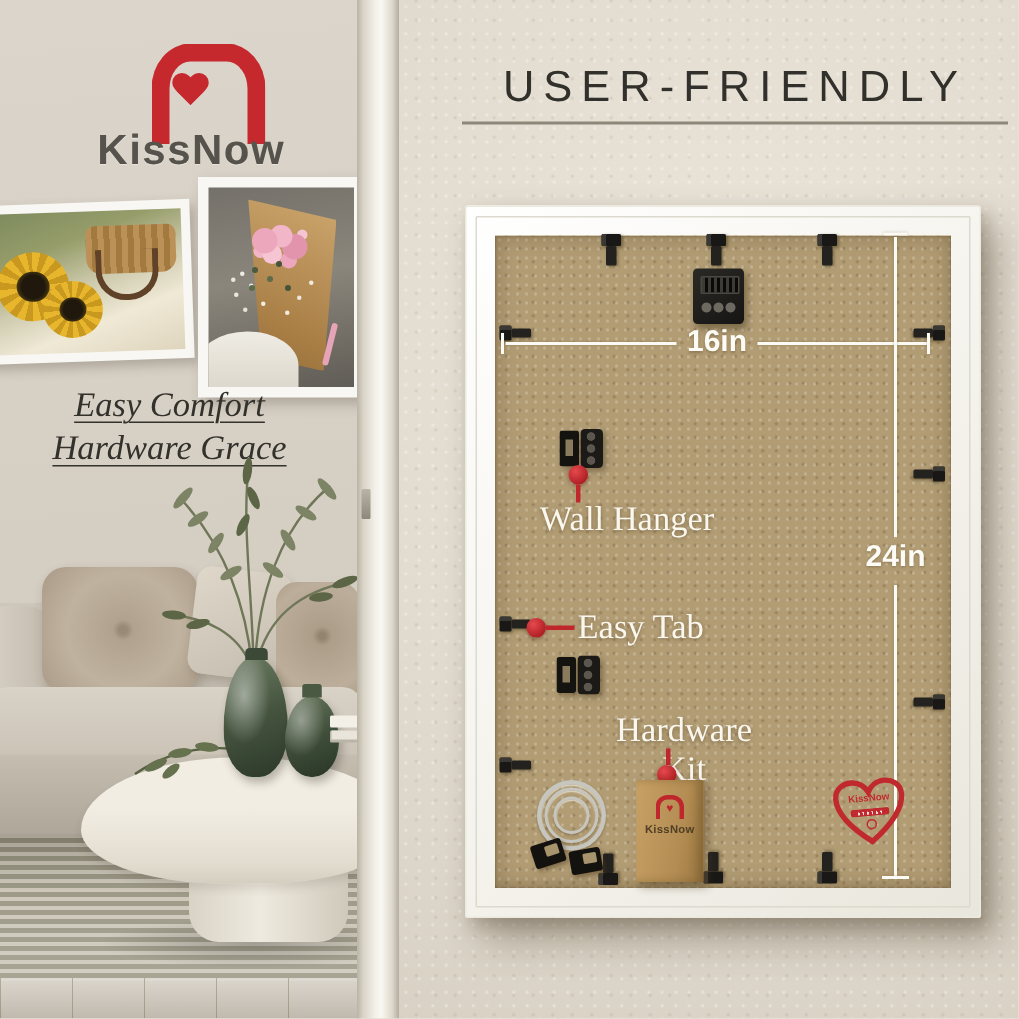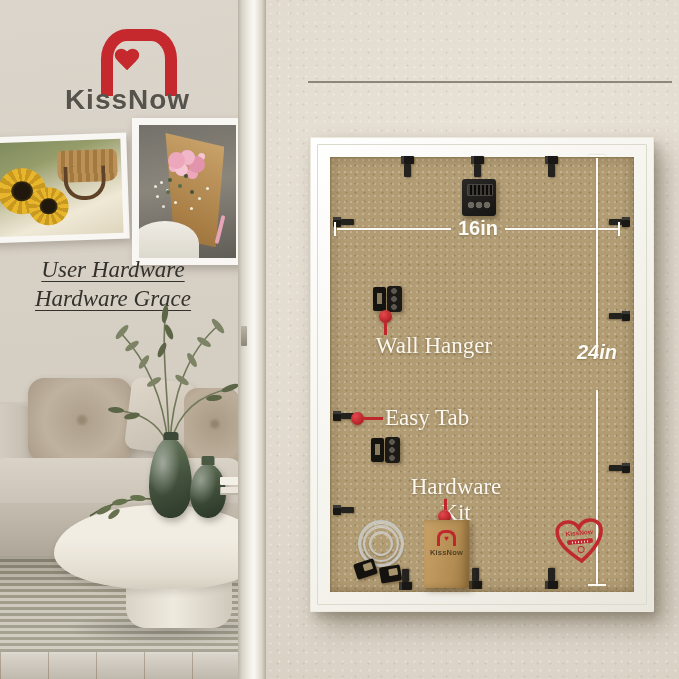--- a/index.html
+++ b/index.html
@@ -198,21 +198,21 @@
         <div class="kraft-wrap"></div>
         <div class="bouquet"></div>
         <div class="babys-breath"></div>
         <div class="greens-dots"></div>
         <div class="white-wrap"></div>
         <div class="ribbon"></div>
       </div>
     </div>
 
     <div class="tagline">
-      <div>User Hardware</div>
+      <div>Easy Comfort</div>
       <div>Hardware Grace</div>
     </div>
 
     <div class="couch-back"></div>
     <div class="armrest"></div>
     <div class="pillow p1"></div>
     <div class="pillow p2"></div>
     <div class="pillow p3"></div>
     <div class="seat"></div>
     <div class="couch-front"></div>
@@ -263,20 +263,21 @@
     </svg>
     <div class="vase-big"></div>
     <div class="vase-small"></div>
     <div class="books"></div>
   </div>
 
   <div class="trim"></div>
   <div class="hinge"></div>
 
   <div class="wall"></div>
+  <div class="hd-title">USER-FRIENDLY</div>
   <div class="hd-rule"></div>
 
   <div class="bframe"></div>
   <div class="backing"></div>
 
   <div class="tabd" style="left:401px; top:156px;"></div>
   <div class="tabd" style="left:471px; top:156px;"></div>
   <div class="tabd" style="left:545px; top:156px;"></div>
 
   <div class="tabd flip" style="left:399px; top:568px;"></div>
@@ -300,28 +301,28 @@
     <div class="dim" style="left:334px; top:222px; width:2px; height:14px;"></div>
     <div class="dim" style="left:337px; top:228px; width:114px; height:2px;"></div>
     <div class="dim-label" style="left:450px; top:217px; width:56px;text-align:center;">16in</div>
     <div class="dim" style="left:505px; top:228px; width:114px; height:2px;"></div>
     <div class="dim" style="left:618px; top:222px; width:2px; height:14px;"></div>
   </div>
 
   <div>
     <div class="dim" style="left:589px; top:155px; width:16px; height:2px;"></div>
     <div class="dim" style="left:596px; top:158px; width:2px; height:200px;"></div>
-    <div class="dim-label" style="left:571px; top:341px; width:52px;font-style:italic;">24in</div>
+    <div class="dim-label" style="left:571px; top:360px; width:52px;">24in</div>
     <div class="dim" style="left:596px; top:390px; width:2px; height:194px;"></div>
     <div class="dim" style="left:588px; top:584px; width:18px; height:2px;"></div>
   </div>
 
   <div class="callout-dot" style="left:379px; top:310px;"></div>
   <div class="callout-line" style="left:384px; top:323px; width:2.5px; height:12px;"></div>
-  <div class="callout-label" style="left:358px; top:333px; width:120px;margin-left:16px;">Wall Hanger</div>
+  <div class="callout-label" style="left:358px; top:333px; width:120px;">Wall Hanger</div>
 
   <div class="callout-dot" style="left:351px; top:412px;"></div>
   <div class="callout-line" style="left:364px; top:417px; width:19px; height:2.5px;"></div>
   <div class="callout-label" style="left:385px; top:405px; width:96px; text-align:left;">Easy Tab</div>
 
   <div class="callout-label" style="left:394px; top:474px; width:124px;">Hardware Kit</div>
   <div class="callout-line" style="left:444px; top:499px; width:2.5px; height:11px;"></div>
   <div class="callout-dot" style="left:438px; top:510px;"></div>
 
   <div class="coil">

